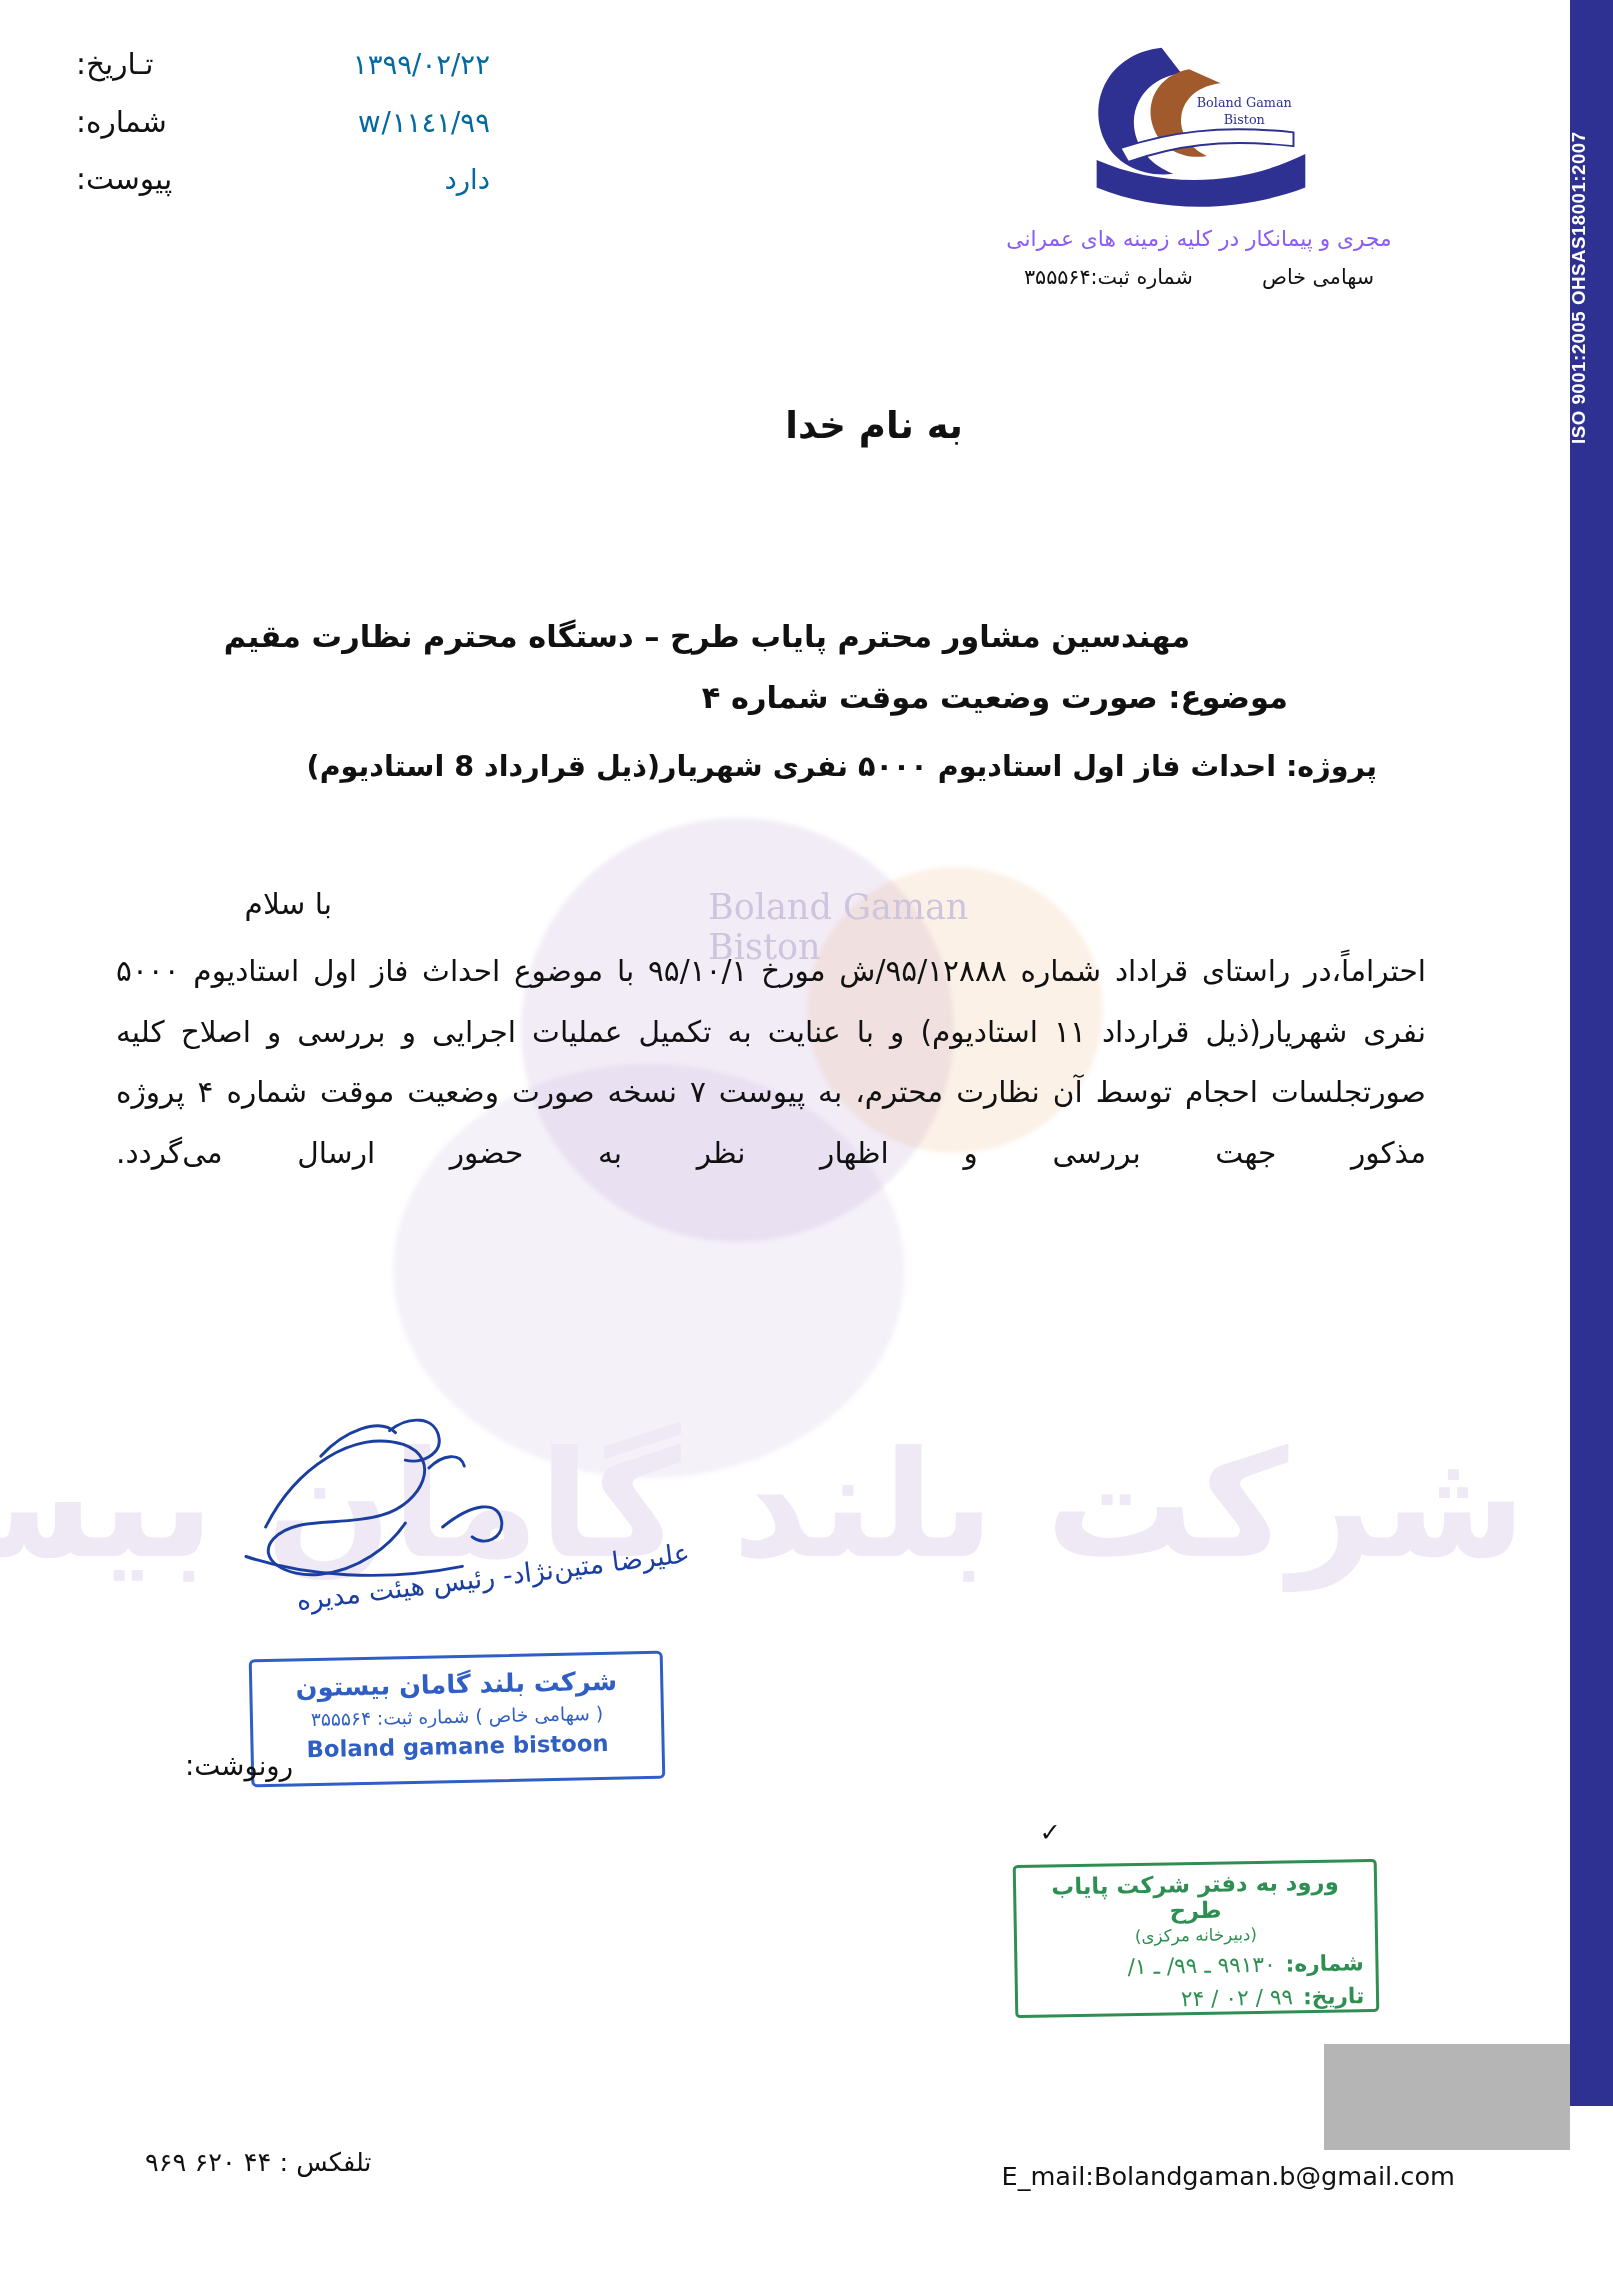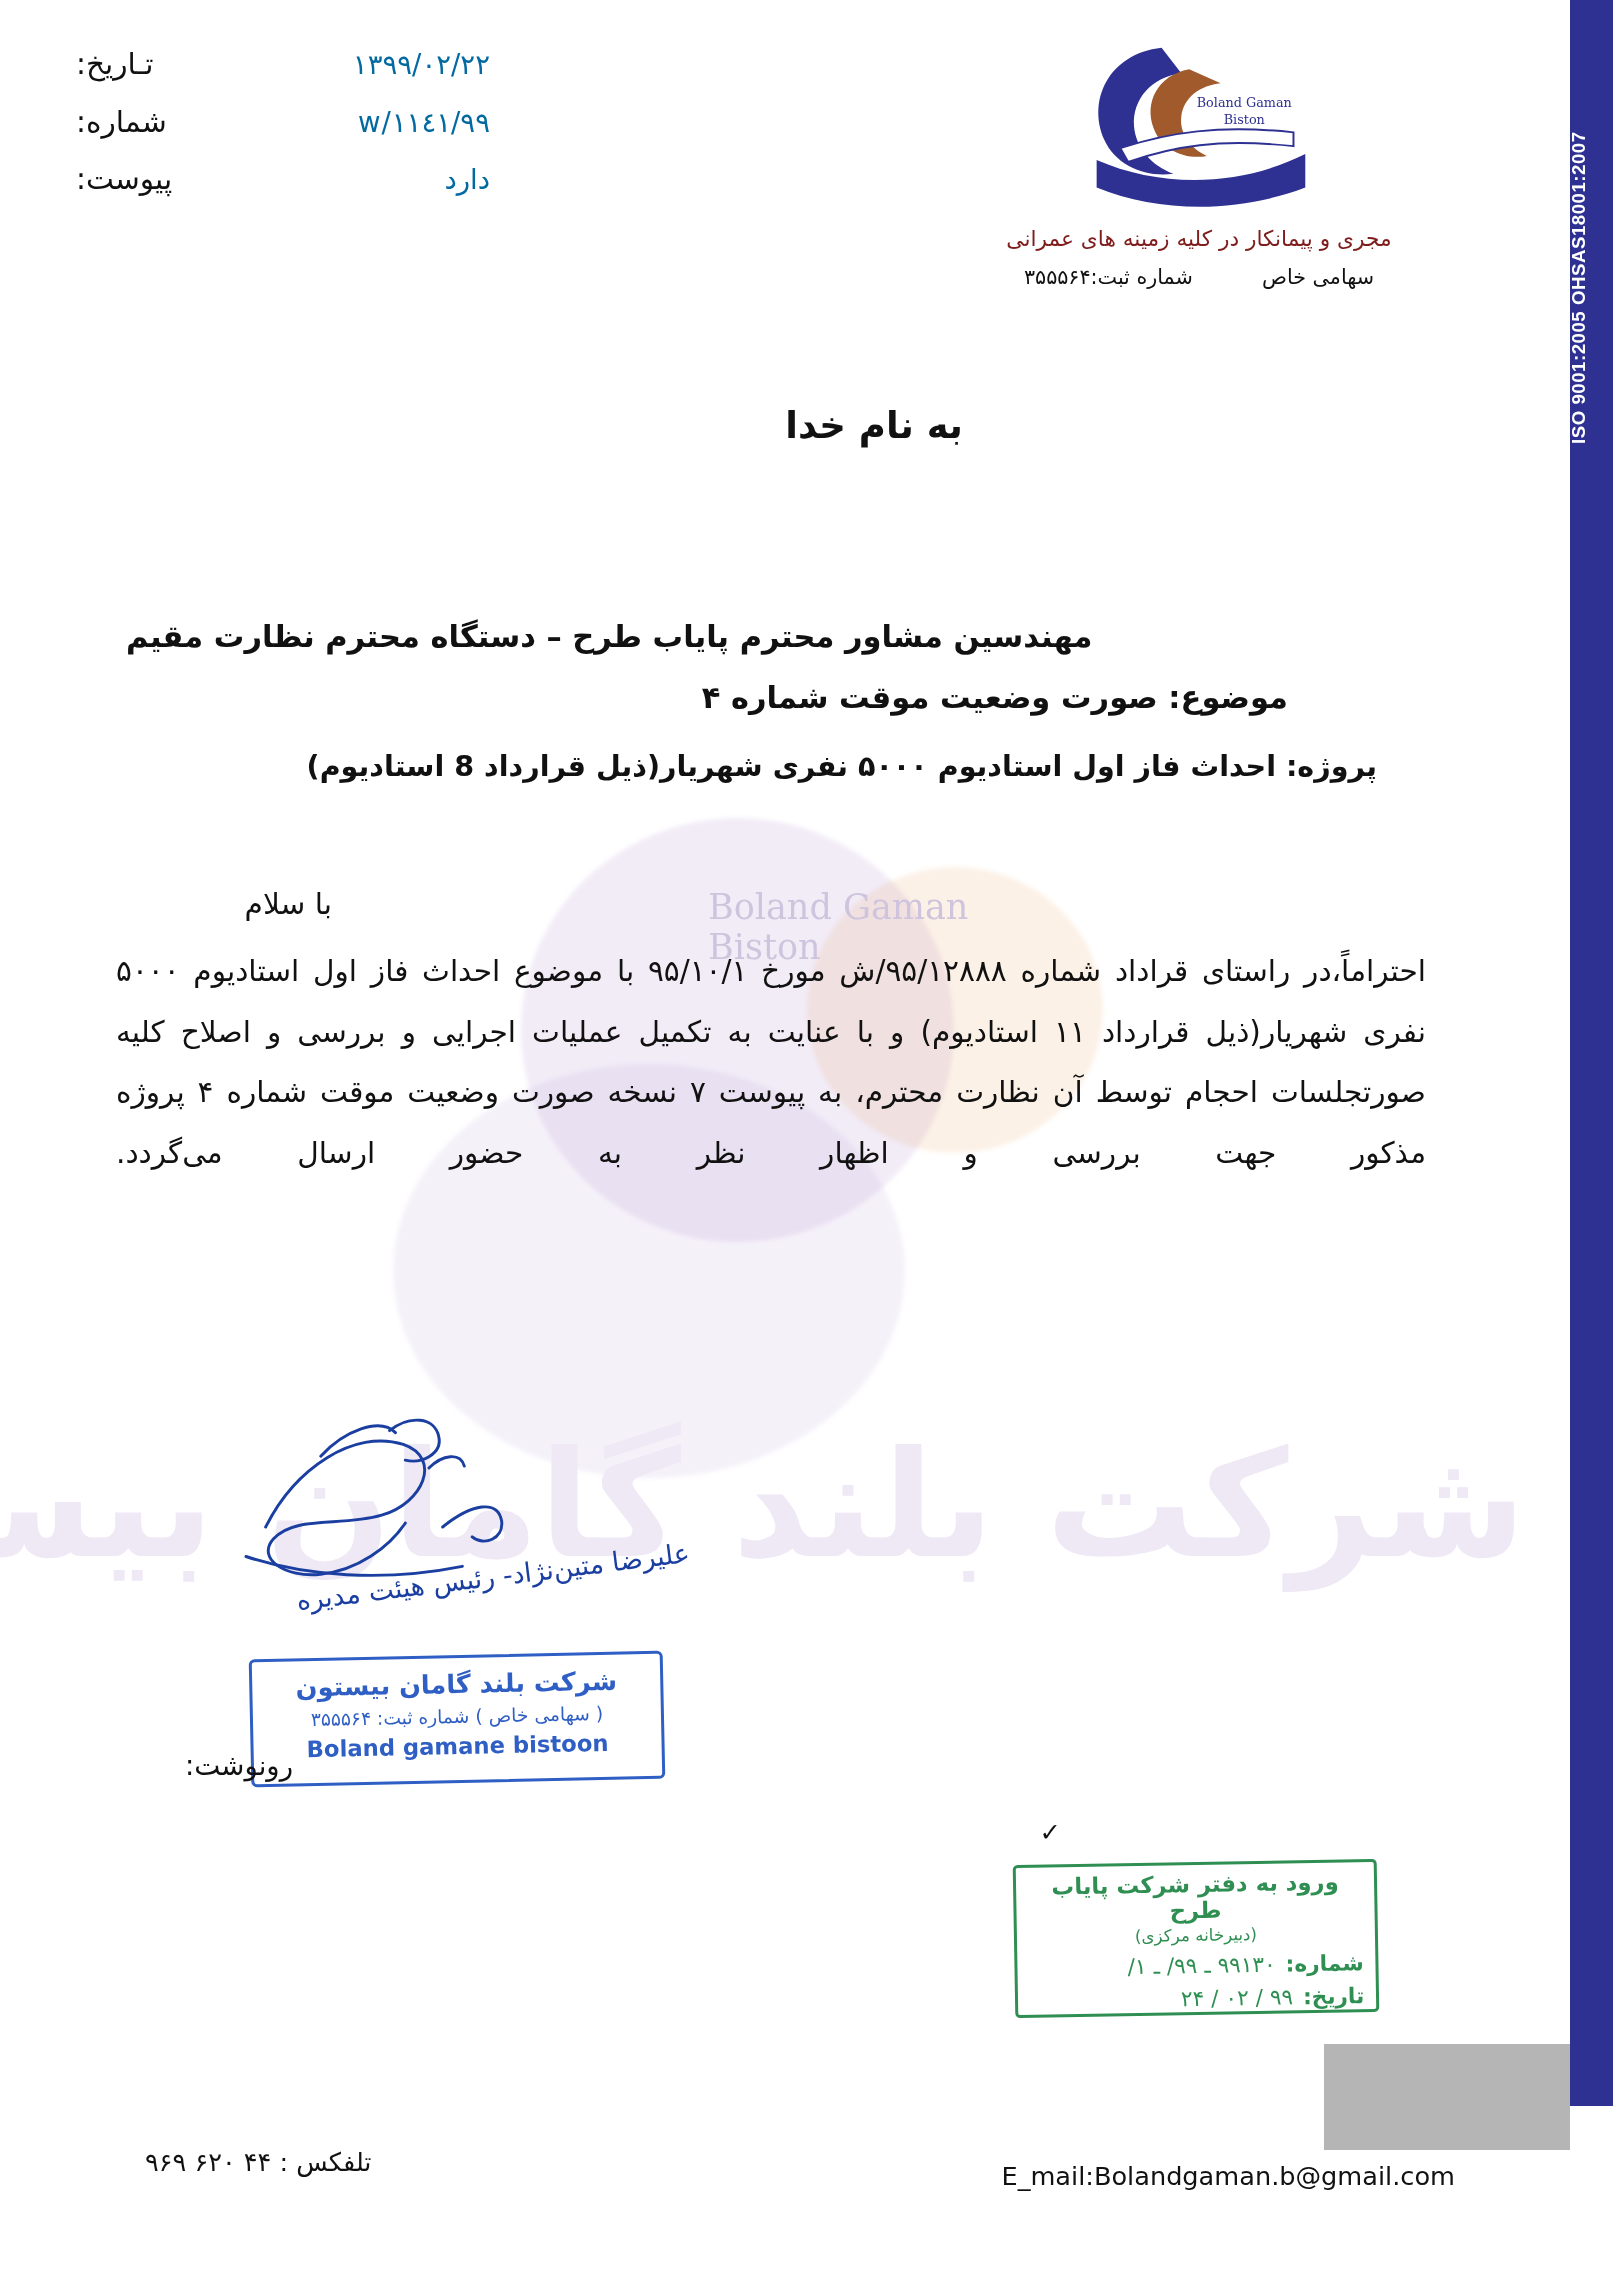--- a/index.html
+++ b/index.html
@@ -141,21 +141,21 @@
   .company-name {
     margin-top: 7.9px;
     font-size: 37px;
     font-weight: bold;
     color: #1b1464;
     letter-spacing: 0;
   }
   .company-sub {
     margin-top: 9.9px;
     font-size: 21.7px;
-    color: #7f1d1d;
+    color: #8b5cf6;
   }
   .company-reg {
     margin-top: 13.8px;
     font-size: 20.7px;
     color: #111;
     display: flex;
     justify-content: center;
     gap: 69px;
   }
 
@@ -166,21 +166,21 @@
     top: 404px;
     font-size: 37px;
     font-weight: bold;
     color: #111;
   }
   .addressee {
     position: absolute;
     right: 325px;
     top: 611px;
     width: 1162px;
-    text-align: left;
+    text-align: center;
     font-size: 30.5px;
     font-weight: bold;
     color: #111;
     line-height: 1.7;
   }
   .subject {
     position: absolute;
     right: 325px;
     top: 680px;
     width: 1162px;

